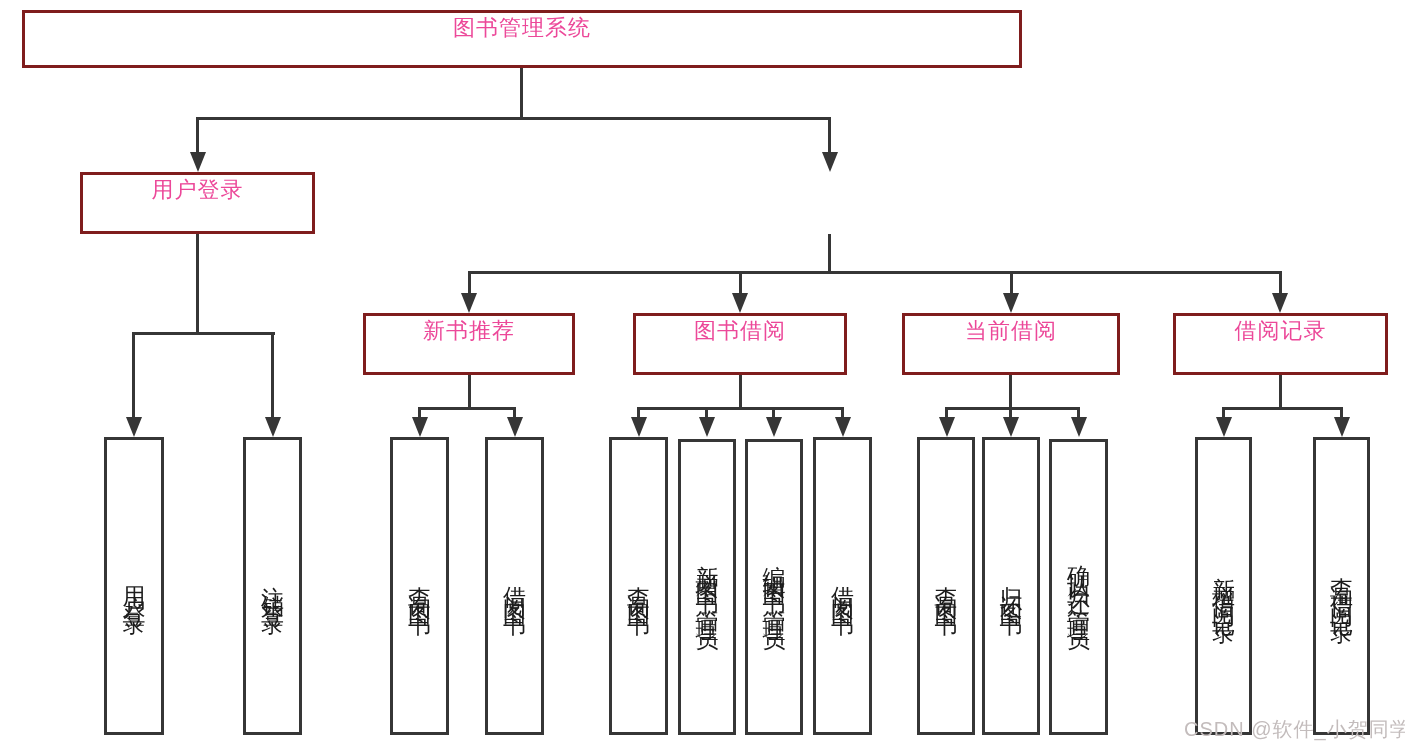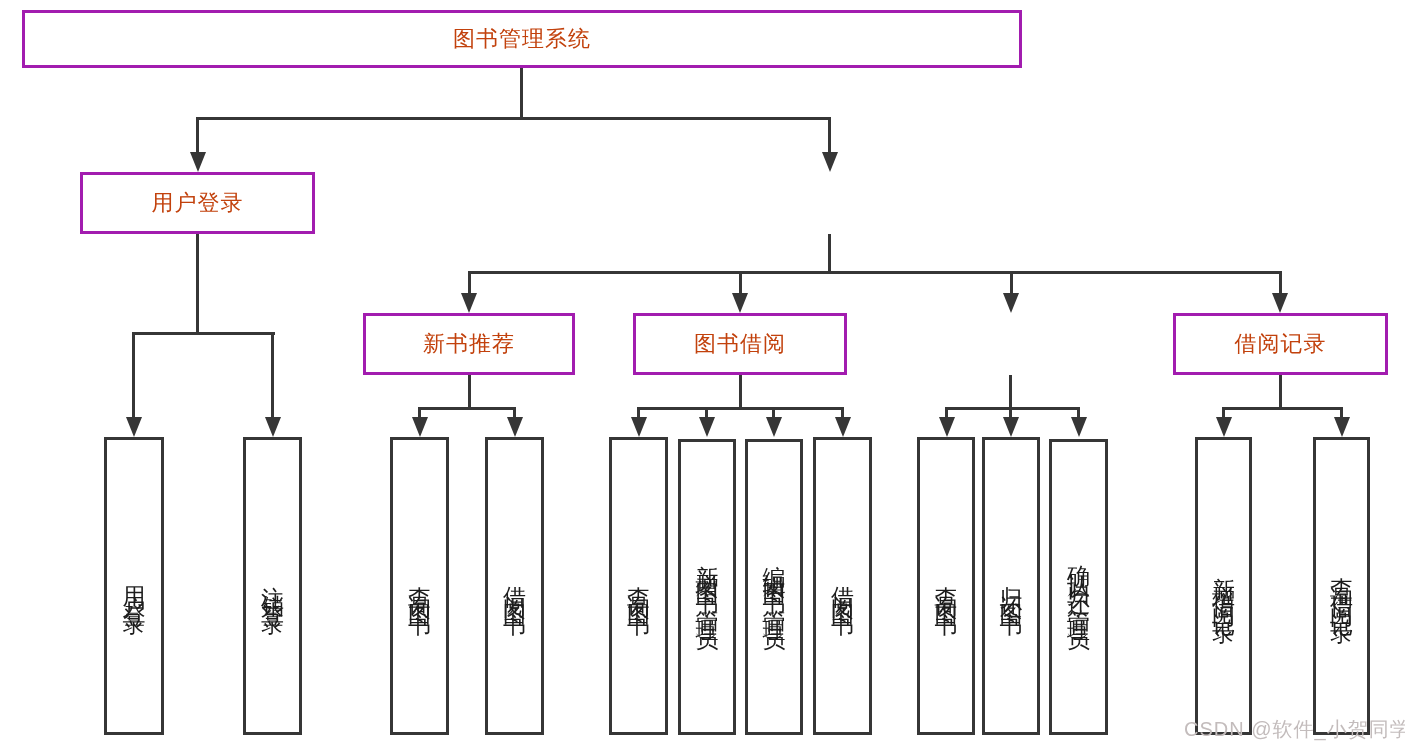--- a/index.html
+++ b/index.html
@@ -2,26 +2,25 @@
 <html><head>
 <meta charset="utf-8">
 <style>
   html,body{margin:0;padding:0;background:#ffffff;}
   body{font-family:"Liberation Sans","DejaVu Sans",sans-serif;}
   #canvas{position:relative;width:1405px;height:747px;background:#ffffff;overflow:hidden;}
 
   .box{
     position:absolute;
     background:#ffffff;
-    border:3px solid #a21caf;
+    border:3px solid #7f1d1d;
     box-sizing:border-box;
     display:flex;
-    align-items:center;
     justify-content:center;
-    color:#c2410c;
+    color:#ec4899;
     font-size:22px;
     letter-spacing:1px;
     z-index:2;
   }
   .vbox{
     position:absolute;
     background:#ffffff;
     border:3px solid #363636;
     box-sizing:border-box;
     display:flex;
@@ -91,20 +90,23 @@
   <div class="line" style="left:1010px;top:271px;width:3px;height:24px;"></div>
   <div class="arrow" style="left:1003px;top:293px;"></div>
   <div class="line" style="left:1279px;top:271px;width:3px;height:24px;"></div>
   <div class="arrow" style="left:1272px;top:293px;"></div>
 
   <div class="box" style="left:363px;top:313px;width:212px;height:62px;">
     <span>新书推荐</span>
   </div>
   <div class="box" style="left:633px;top:313px;width:214px;height:62px;">
     <span>图书借阅</span>
+  </div>
+  <div class="box" style="left:902px;top:313px;width:218px;height:62px;">
+    <span>当前借阅</span>
   </div>
   <div class="box" style="left:1173px;top:313px;width:215px;height:62px;">
     <span>借阅记录</span>
   </div>
 
   <div class="line" style="left:468px;top:375px;width:3px;height:34px;"></div>
   <div class="line" style="left:418px;top:407px;width:98px;height:3px;"></div>
   <div class="line" style="left:418px;top:407px;width:3px;height:12px;"></div>
   <div class="arrow" style="left:412px;top:417px;"></div>
   <div class="line" style="left:513px;top:407px;width:3px;height:12px;"></div>

